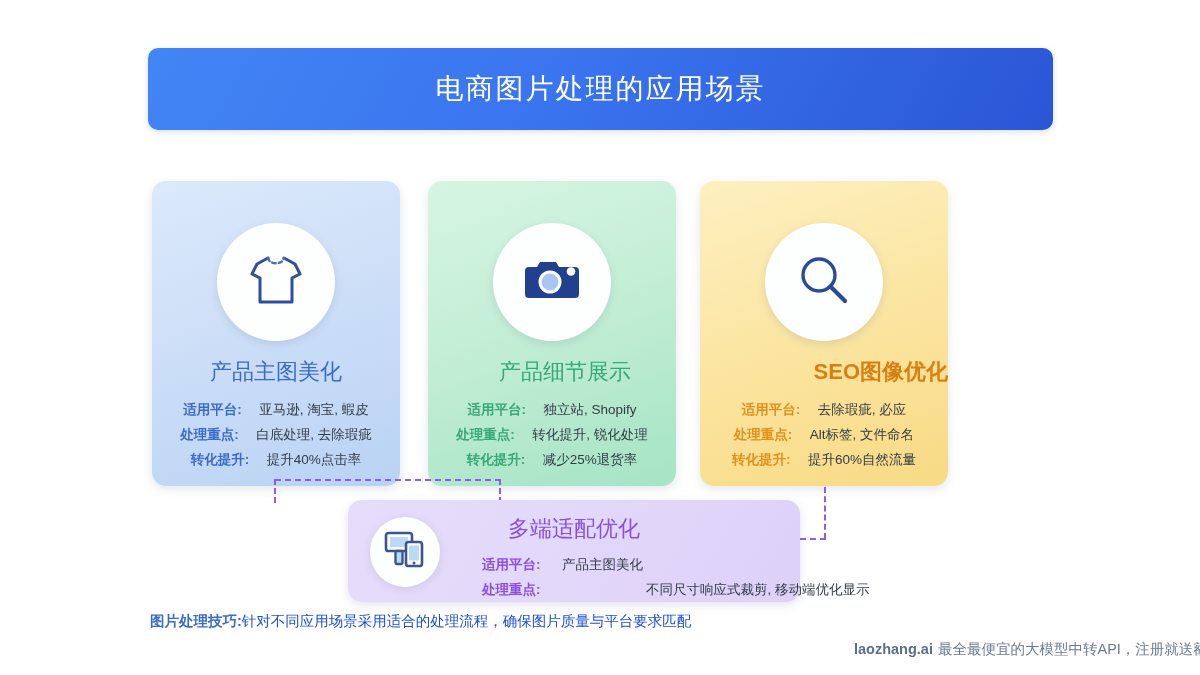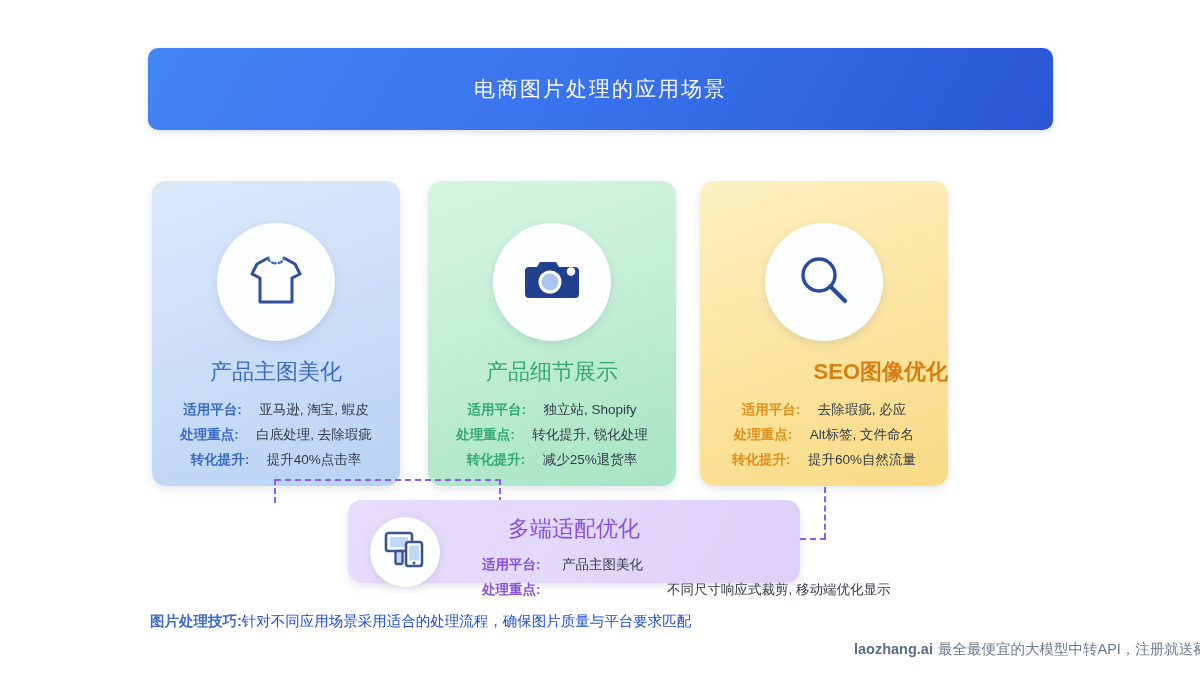--- a/index.html
+++ b/index.html
@@ -31,21 +31,21 @@
     height: 82px;
     border-radius: 10px;
     background: linear-gradient(120deg, #4285f4 0%, #3a74ef 45%, #2a56d6 100%);
     display: flex;
     align-items: center;
     justify-content: center;
     box-shadow: 0 2px 6px rgba(40,80,180,0.18);
   }
   .title-banner-text {
     color: #ffffff;
-    font-size: 21px;
+    font-size: 28px;
     letter-spacing: 2px;
     font-weight: 400;
   }
 
   
   .card {
     position: absolute;
     width: 248px;
     height: 305px;
     border-radius: 14px;
@@ -85,21 +85,21 @@
     left: 0;
     width: 100%;
     text-align: center;
     font-size: 22px;
     font-weight: 400;
   }
   .card-title.seo {
     font-weight: 700;
   }
   .t-blue  { color: #3b6bc9; }
-  .t-green { color: #35a977; }
+  .t-green { color: #35a977; padding-left: 13px; }
   .t-amber { color: #d97f12; text-align: right; }
 
   .rows {
     position: absolute;
     top: 216px;
     left: 0;
     width: 100%;
     padding: 0 12px;
     box-sizing: border-box;
   }
@@ -124,21 +124,21 @@
   .l-blue  { color: #3b6bc9; }
   .l-green { color: #35a977; }
   .l-amber { color: #e2901a; }
 
   
   .card-wide {
     position: absolute;
     left: 348px;
     top: 500px;
     width: 452px;
-    height: 83px;
+    height: 102px;
     border-radius: 14px;
     background: linear-gradient(120deg, #e6ddfb 0%, #e2d8fa 50%, #ddd0f8 100%);
     box-shadow: 0 3px 10px rgba(110,95,165,0.18);
   }
   .wide-icon-circle {
     position: absolute;
     left: 22px;
     top: 17px;
     width: 70px;
     height: 70px;
@@ -171,21 +171,21 @@
   }
   .wide-row .lbl {
     font-weight: 700;
     color: #8a4fe0;
     flex: 0 0 80px;
   }
   .wide-row .val {
     color: #333b47;
   }
   .wide-row.shift .val {
-    margin-left: 105px;
+    margin-left: 84px;
   }
 
   
   .conn {
     position: absolute;
     border-color: #8b5cf6;
     border-style: dashed;
     border-width: 0;
   }
   .conn-h-left {

